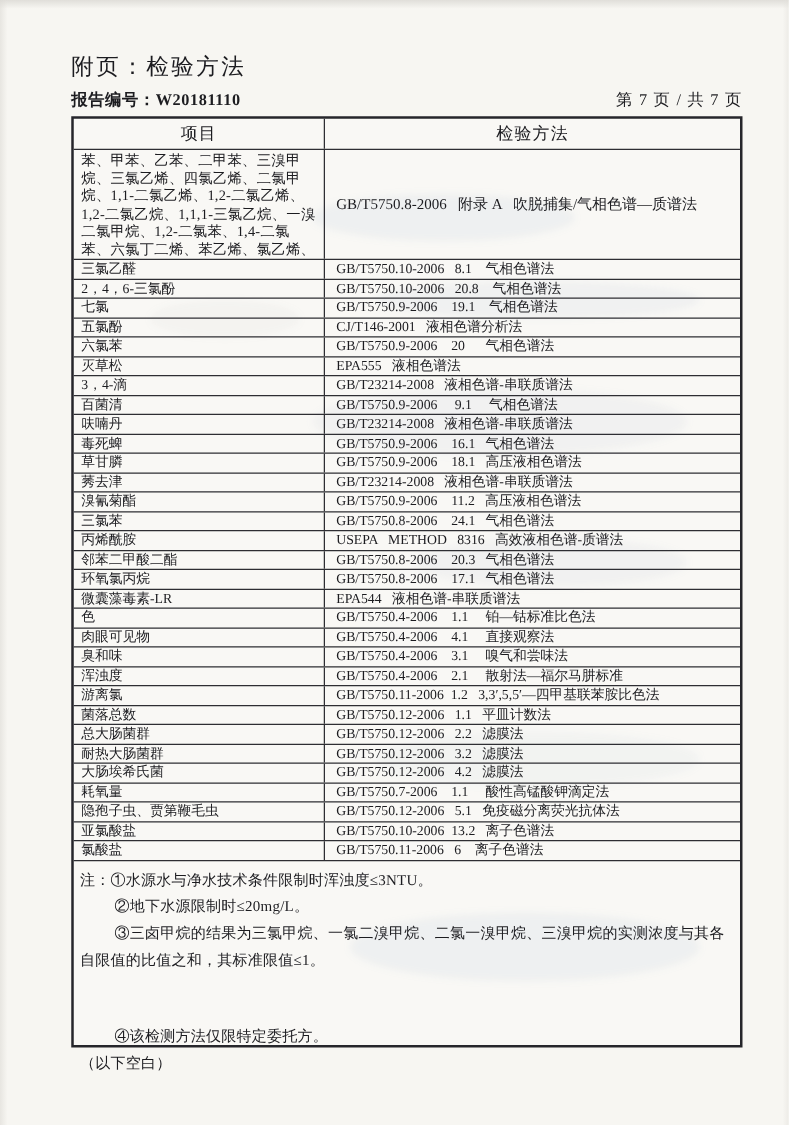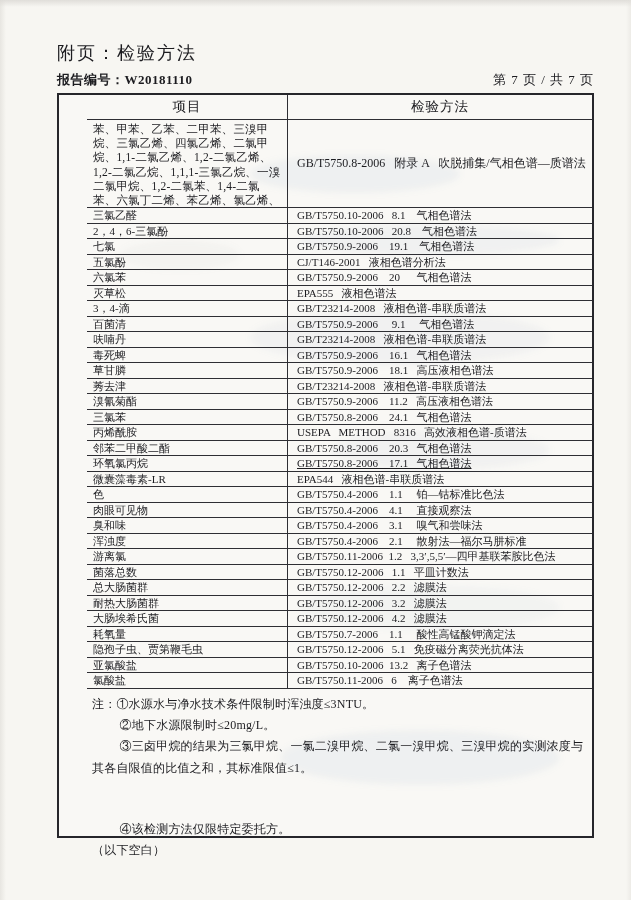--- a/index.html
+++ b/index.html
@@ -39,21 +39,20 @@
     font-size: 13px;
   }
   .report-no { font-weight: bold; letter-spacing: .5px; }
   .page-ind { letter-spacing: 1px; }
 
   .report-table {
     position: absolute; left: 57px; top: 93px; width: 537px; height: 745px;
     border: 2px solid #26262b;
     display: flex; flex-direction: column;
     background: rgba(255,255,255,.25);
-    padding-left: 28px;
   }
   .tr { display: flex; border-bottom: 1px solid #2e2e33; flex: none; }
   .td { overflow: hidden; }
   .c1 { width: 201px; border-right: 1px solid #2e2e33; flex: none; }
   .c2 { flex: 1; }
   .thead { height: 25px; }
   .th { text-align: center; font-size: 13.5px; line-height: 23px; letter-spacing: 1px; }
   .group { height: 88px; }
   .group .c1 {
     font-size: 11.5px; line-height: 14.2px; padding: 2px 4px 0 6px;
@@ -158,21 +157,21 @@
       <div class="tr row">
         <div class="td c1">丙烯酰胺</div>
         <div class="td c2"><div class="" style="display: inline;">USEPA   METHOD   8316   高效液相色谱-质谱法</div><div class="sup">④</div></div>
       </div>
       <div class="tr row">
         <div class="td c1">邻苯二甲酸二酯</div>
         <div class="td c2"><div class="" style="display: inline;">GB/T5750.8-2006    20.3   气相色谱法</div></div>
       </div>
       <div class="tr row">
         <div class="td c1">环氧氯丙烷</div>
-        <div class="td c2"><div class="" style="display: inline; text-decoration: underline;">GB/T5750.8-2006    17.1   气相色谱法</div></div>
+        <div class="td c2"><div class="" style="display: inline;">GB/T5750.8-2006    17.1   气相色谱法</div></div>
       </div>
       <div class="tr row">
         <div class="td c1">微囊藻毒素-LR</div>
         <div class="td c2"><div class="" style="display: inline;">EPA544   液相色谱-串联质谱法</div><div class="sup">④</div></div>
       </div>
       <div class="tr row">
         <div class="td c1">色</div>
         <div class="td c2"><div class="" style="display: inline;">GB/T5750.4-2006    1.1     铂—钴标准比色法</div></div>
       </div>
       <div class="tr row">

